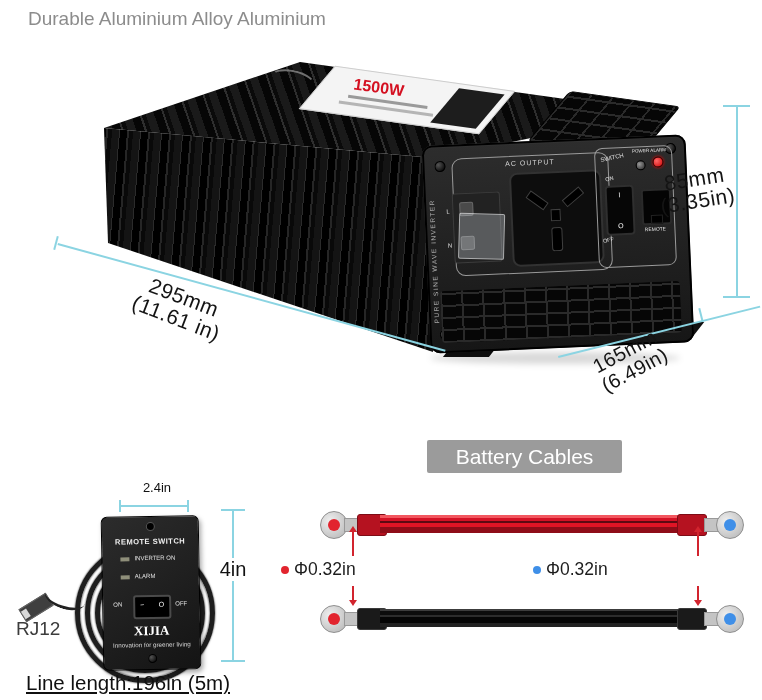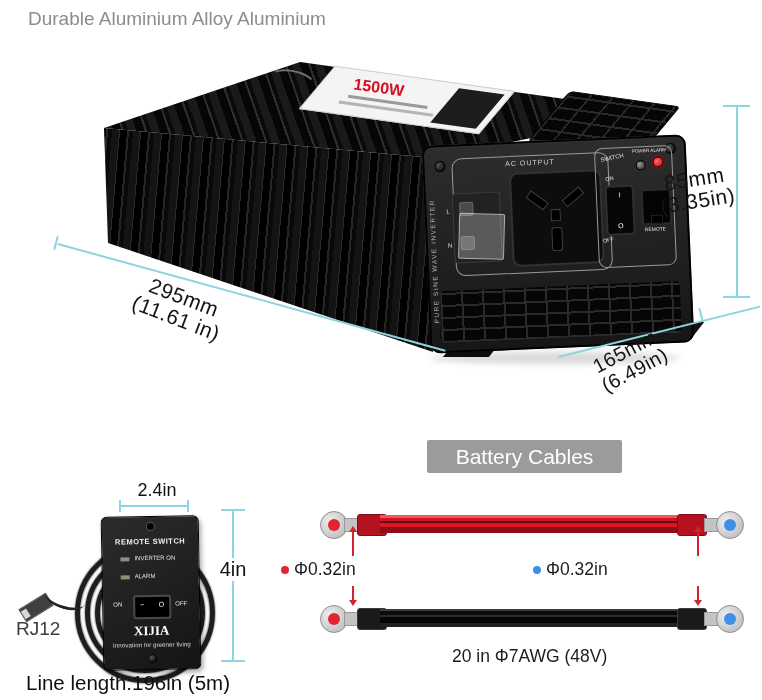--- a/index.html
+++ b/index.html
@@ -125,21 +125,21 @@
   </div>
 
   <div class="abs cyan" style="left:558px;top:356px;width:208px;height:2px;transform-origin:0 0;transform:rotate(-14deg);"></div>
   <div class="abs cyan" style="left:700px;top:308px;width:2px;height:14px;transform:rotate(-14deg);"></div>
   <div class="abs dimlabel" style="left:570px;top:340px;width:120px;font-size:20px;transform:rotate(-28deg);">
     <div>165mm</div>
     <div>(6.49in)</div>
   </div>
 
 
-  <div class="abs" style="left:122px;top:480px;width:70px;text-align:center;font-size:18px;color:#111;">2.4in</div>
+  <div class="abs" style="left:122px;top:480px;width:70px;text-align:center;font-size:13px;color:#111;">2.4in</div>
   <div class="abs cyan" style="left:120px;top:505px;width:68px;height:2px;"></div>
   <div class="abs cyan" style="left:119px;top:500px;width:2px;height:12px;"></div>
   <div class="abs cyan" style="left:187px;top:500px;width:2px;height:12px;"></div>
 
   <div class="abs coilring" style="left:75px;top:543px;width:130px;height:130px;"></div>
   <div class="abs coilring" style="left:85px;top:553px;width:110px;height:110px;"></div>
   <div class="abs coilring" style="left:95px;top:563px;width:90px;height:90px;"></div>
   <div class="abs coilring" style="left:105px;top:573px;width:70px;height:70px;"></div>
   <div class="abs coilring" style="left:115px;top:583px;width:50px;height:50px;"></div>
 
@@ -166,21 +166,21 @@
     <div class="abs screw" style="left:44px;top:137px;width:9px;height:9px;"></div>
   </div>
 
   <div class="abs" style="left:16px;top:618px;font-size:19px;color:#3c3c3c;">RJ12</div>
 
   <div class="abs cyan" style="left:232px;top:510px;width:2px;height:152px;"></div>
   <div class="abs cyan" style="left:221px;top:509px;width:24px;height:2px;"></div>
   <div class="abs cyan" style="left:221px;top:660px;width:24px;height:2px;"></div>
   <div class="abs" style="left:210px;top:558px;width:46px;text-align:center;font-size:20px;color:#111;background:#fff;">4in</div>
 
-  <div class="abs" style="left:26px;top:671px;font-size:20.5px;color:#101010;">Line length:196in (5m)</div>
+  <div class="abs" style="left:26px;top:671px;font-size:20.5px;color:#101010;text-decoration:underline;">Line length:196in (5m)</div>
 
   <div class="abs badge" style="left:427px;top:440px;width:195px;height:33px;">Battery Cables</div>
 
   <div class="abs" style="left:320px;top:506px;width:422px;height:36px;">
     <div class="abs ring" style="left:0;top:5px;">
         <span class="ringdot" style="background:#e2242e;"></span>
       </div>
     <div class="abs" style="left:24px;top:12px;width:14px;height:12px;background:#c4c4c4;border:1px solid #999;"></div>
     <div class="abs" style="left:37px;top:8px;width:28px;height:20px;background:#b51220;border-radius:3px;border:1px solid #7e0c16;"></div>
     <div class="abs" style="left:60px;top:9px;width:302px;height:18px;background:linear-gradient(180deg,#f2575f 0 3px,#d41225 3px 6px,#5e0a12 6px 8px,#e01425 8px 12px,#8e0d18 12px 18px);"></div>
@@ -217,16 +217,15 @@
     <div class="abs" style="left:37px;top:8px;width:28px;height:20px;background:#1a1a1a;border-radius:3px;border:1px solid #3a3a3a;"></div>
     <div class="abs" style="left:60px;top:9px;width:302px;height:18px;background:linear-gradient(180deg,#3c3c3c 0 2px,#0c0c0c 2px 6px,#2c2c2c 6px 8px,#050505 8px 14px,#222 14px 18px);"></div>
     <div class="abs" style="left:357px;top:8px;width:28px;height:20px;background:#1a1a1a;border-radius:3px;border:1px solid #3a3a3a;"></div>
     <div class="abs" style="left:384px;top:12px;width:14px;height:12px;background:#c4c4c4;border:1px solid #999;"></div>
     <div class="abs ring" style="left:396px;top:5px;">
         <span class="ringdot" style="background:#3f8fe8;"></span>
       </div>
   </div>
 
   <div class="abs" style="left:452px;top:645px;font-size:17.5px;color:#1d1d1d;line-height:1.3;">
-    <div>20 in Φ7AWG (48V)</div>
   </div>
 
 </div>
 
 </body></html>

